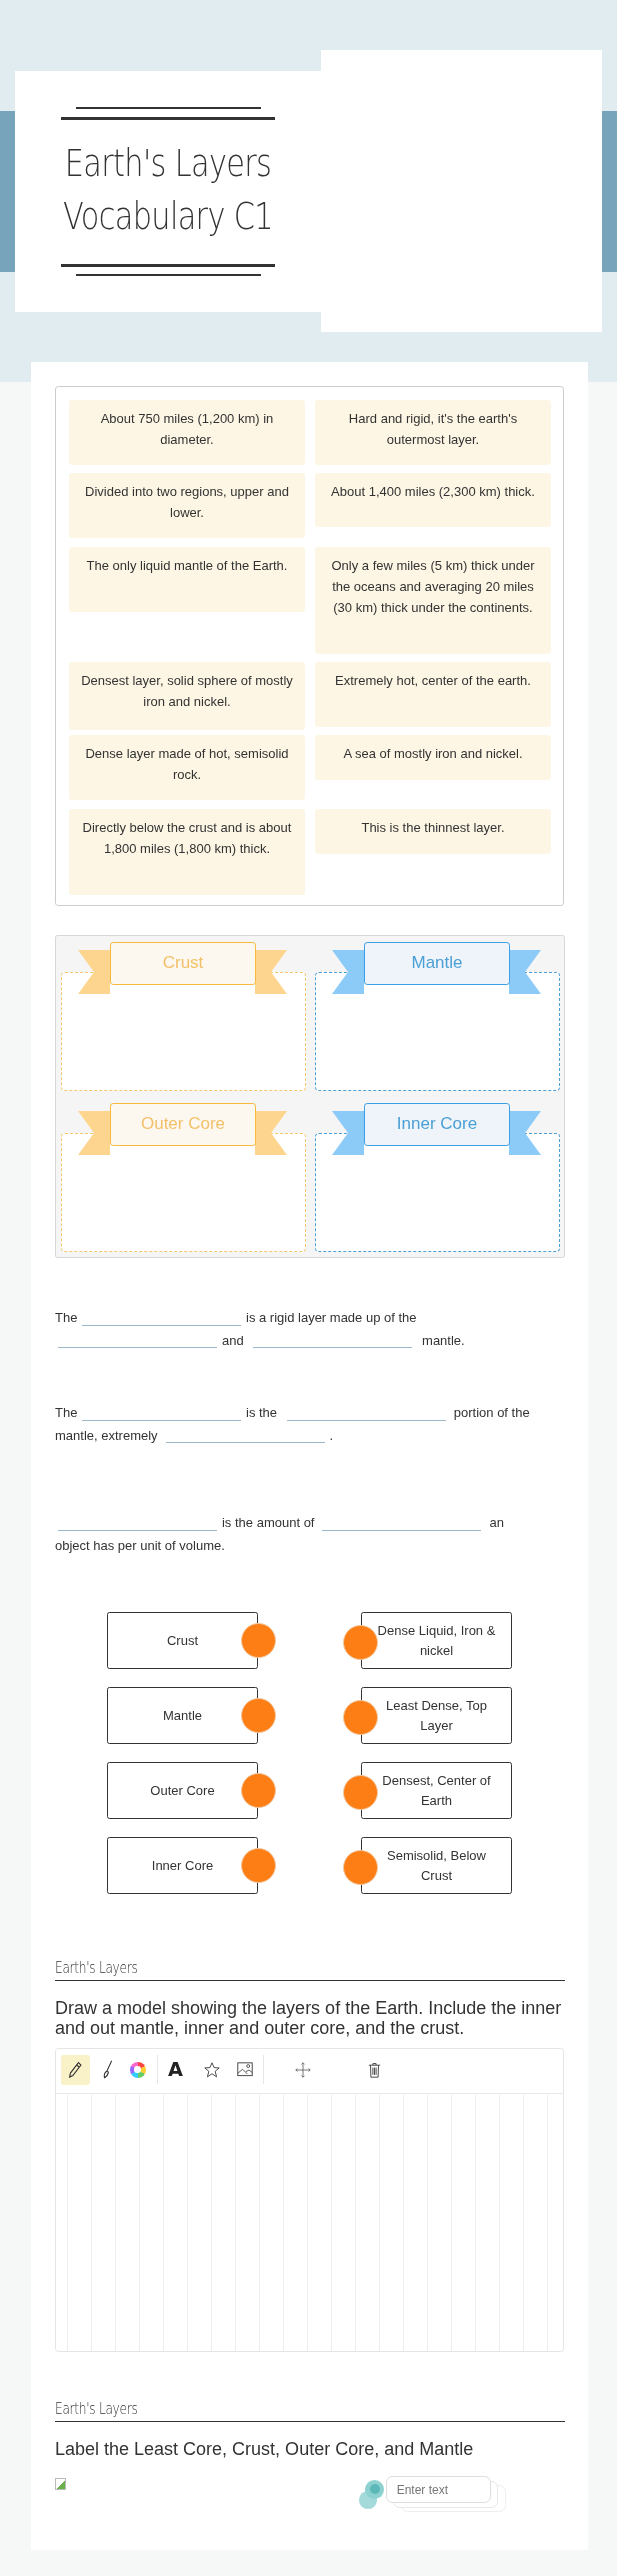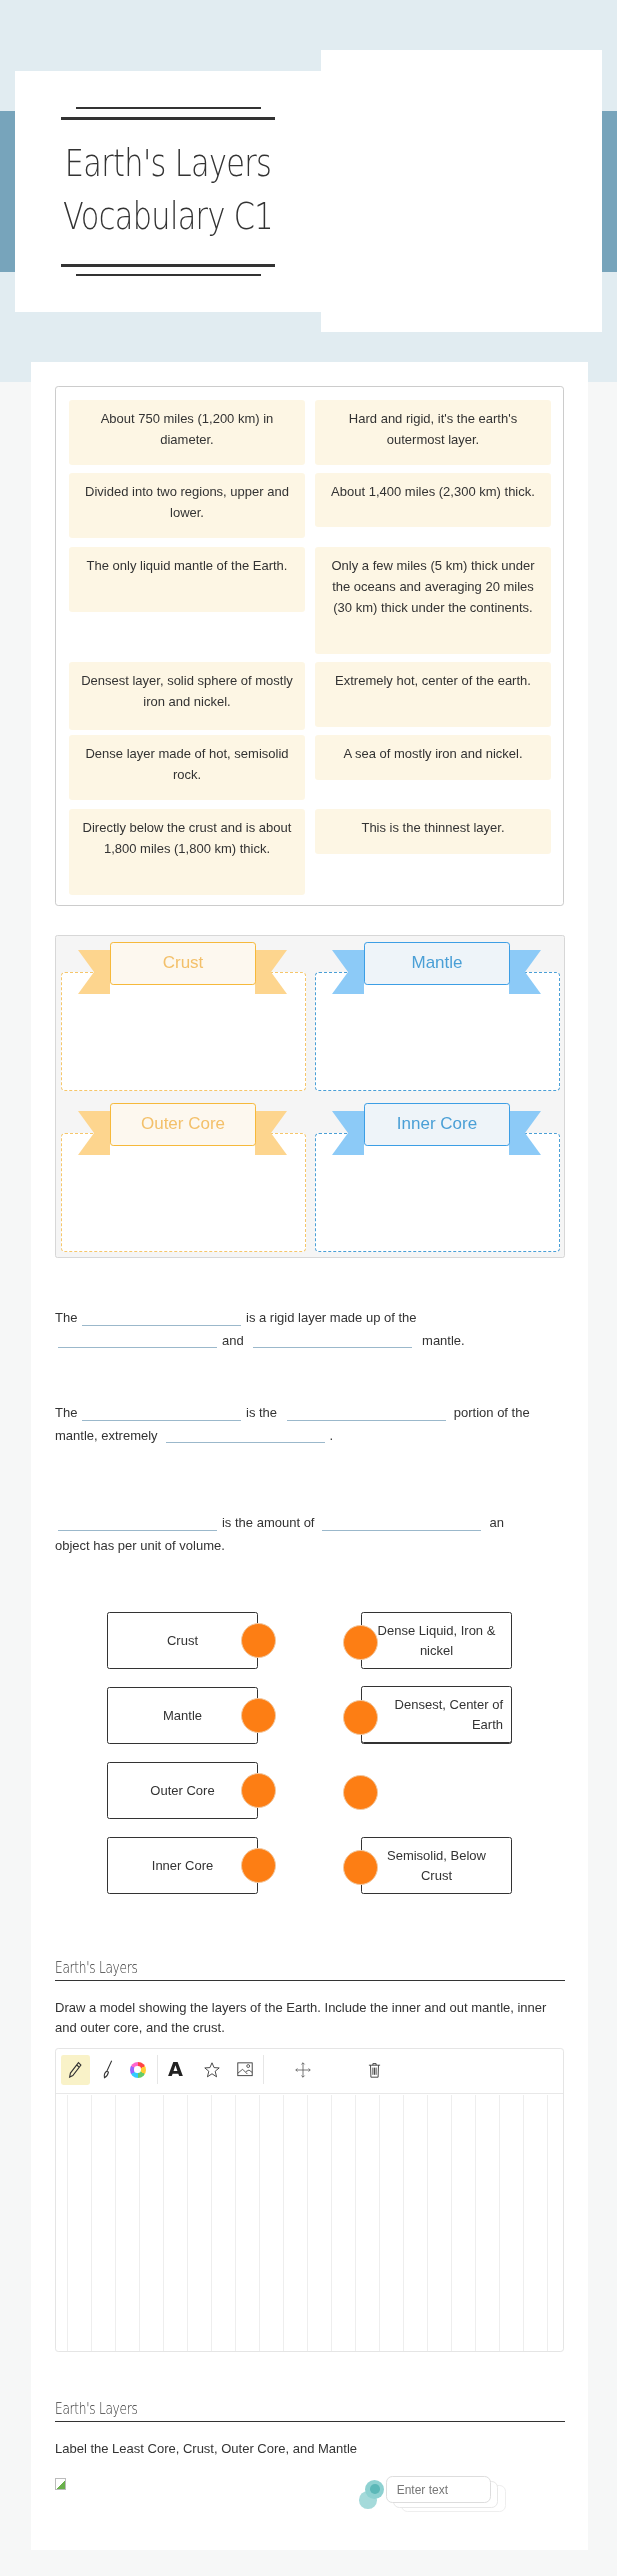--- a/index.html
+++ b/index.html
@@ -22,21 +22,21 @@
   .ribbon { position: absolute; width: 146px; height: 43px; border: 1.6px solid; border-radius: 3.2px; text-align: center; line-height: 40px; font-size: 17px; font-family: "Liberation Sans", sans-serif; }
   .ribbon.orange { border-color: #f6b93b; background: #fdf8ef; color: #f3c06a; }
   .ribbon.blue { border-color: #3c9ee5; background: #eef4f9; color: #4a9fd6; }
   .tail { position: absolute; width: 0; height: 0; }
   .fill { position: absolute; font-size: 13px; font-family: "Liberation Sans", sans-serif; color: #333; line-height: 22.5px; }
   .blank { display: inline-block; width: 159px; height: 14.5px; border-bottom: 0.8px solid #9bb8cb; vertical-align: middle; margin: 0 4.8px; }
   .match-box { position: absolute; width: 151px; height: 57px; border: 0.8px solid #333; border-radius: 2.4px; background: #fff; display: flex; align-items: center; justify-content: center; text-align: center; font-size: 13px; line-height: 19.3px; font-family: "Liberation Sans", sans-serif; padding: 0 8px; }
   .dot { position: absolute; width: 35px; height: 35px; border-radius: 50%; background: #fd7e14; border: 1.6px solid #f2c9a2; }
   .section-head { position: absolute; left: 24px; width: 510px; font-size: 15.3px; font-weight: 200; color: #333; border-bottom: 1.6px solid #333; padding-bottom: 3.2px; transform-origin: left; }
   .section-head span { display: inline-block; transform: scaleX(0.8); transform-origin: left; letter-spacing: -0.4px; }
-  .body-text { position: absolute; left: 24px; width: 510px; font-size: 13px; line-height: 20px; font-family: "Liberation Sans", sans-serif; color: #333; }
+  .body-text { position: absolute; left: 24px; width: 510px; font-size: 18px; line-height: 20px; font-family: "Liberation Sans", sans-serif; color: #333; }
   .draw-box { left: 24px; top: 1686px; width: 509px; height: 304px; border: 1.6px solid #e5e5e5; border-radius: 3.2px; background: #fff; }
   .toolbar { position: absolute; left: 0; top: 0; width: 100%; height: 45px; border-bottom: 0.8px solid #e8e8e8; }
   .tool { position: absolute; top: 5.6px; width: 29px; height: 30px; display: flex; align-items: center; justify-content: center; border-radius: 2.4px; }
   .tool.active { background: #f9f2c8; }
   .tdiv { position: absolute; top: 6.4px; width: 0.8px; height: 29px; background: #e6e6e6; }
   .grid { position: absolute; left: 0; top: 46px; right: 0; bottom: 0; background-image: repeating-linear-gradient(90deg, transparent 0 11.3px, #eeeeee 11.3px 12px, transparent 12px 24px); }
   .bubble { position: absolute; width: 105px; height: 27px; border: 0.8px solid #ddd; border-radius: 6.4px; background: #fff; font-size: 12px; color: #777; line-height: 26px; padding-left: 9.7px; font-family: "Liberation Sans", sans-serif; }
   .teal-dot { position: absolute; border-radius: 50%; background: #8ed1d1; }
 </style>
 </head>
@@ -125,21 +125,21 @@
   <div class="match-box" style="left:76px;top:1475px;">
       <span>Inner Core</span>
     </div>
 
   <div class="match-box" style="left:330px;top:1250px;">
       <span>Dense Liquid, Iron &amp; nickel</span>
     </div>
   <div class="match-box" style="left:330px;top:1325px;text-align:center;">
       <span>Least Dense, Top Layer</span>
     </div>
-  <div class="match-box" style="left:330px;top:1324px;text-align:right;">
+  <div class="match-box" style="left:330px;top:1400px;">
       <span>Densest, Center of Earth</span>
     </div>
   <div class="match-box" style="left:330px;top:1475px;">
       <span>Semisolid, Below Crust</span>
     </div>
 
   <div class="dot" style="left:210px;top:1261px;"></div>
   <div class="dot" style="left:210px;top:1336px;"></div>
   <div class="dot" style="left:210px;top:1411px;"></div>
   <div class="dot" style="left:210px;top:1486px;"></div>

